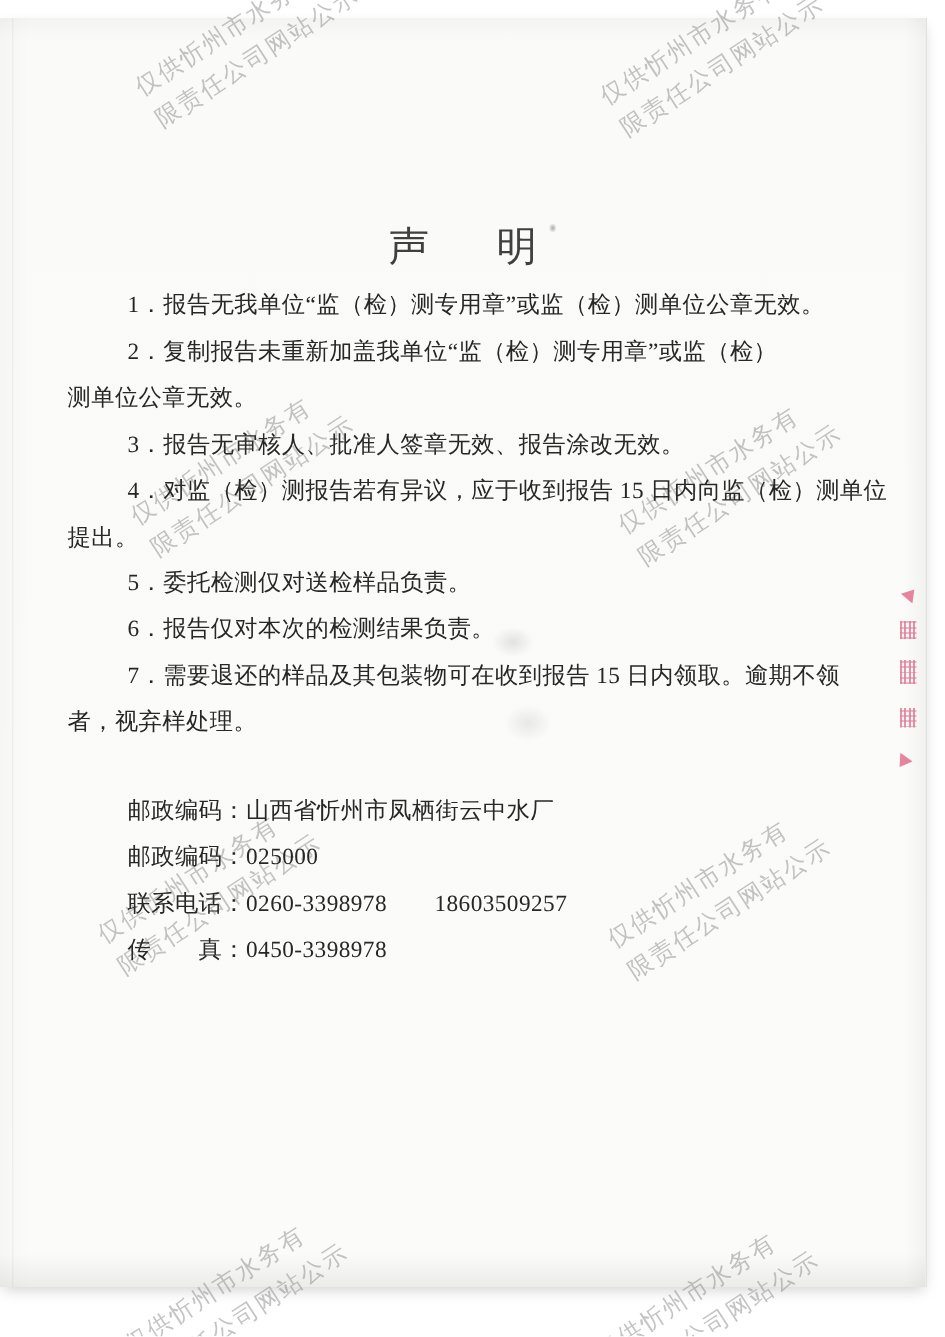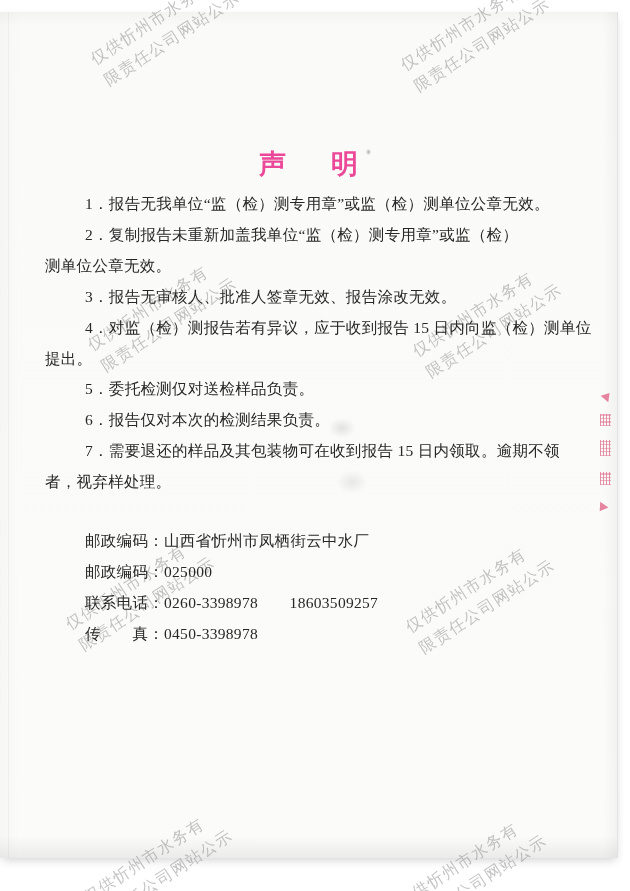--- a/index.html
+++ b/index.html
@@ -23,21 +23,21 @@
   }
   .paper::before{ 
     content:"";position:absolute;left:8px;top:0;bottom:0;width:1px;
     background:rgba(0,0,0,0.035);
   }
 
   .title{
     position:absolute;left:0;top:146px;width:617px;z-index:2;margin:0;
     text-align:center;
     font-family:"Liberation Sans","DejaVu Sans",sans-serif;
-    font-size:27px;font-weight:bold;color:#ec4899;
+    font-size:27px;font-weight:normal;color:#404040;
     letter-spacing:9px;text-indent:9px;
   }
 
   .statement{
     position:absolute;left:45px;top:189px;width:575px;z-index:2;
     font-size:15.5px;line-height:30.9px;color:#272727;
     white-space:pre;letter-spacing:0.3px;
   }
   .statement .line.indent{padding-left:40px;}
 

